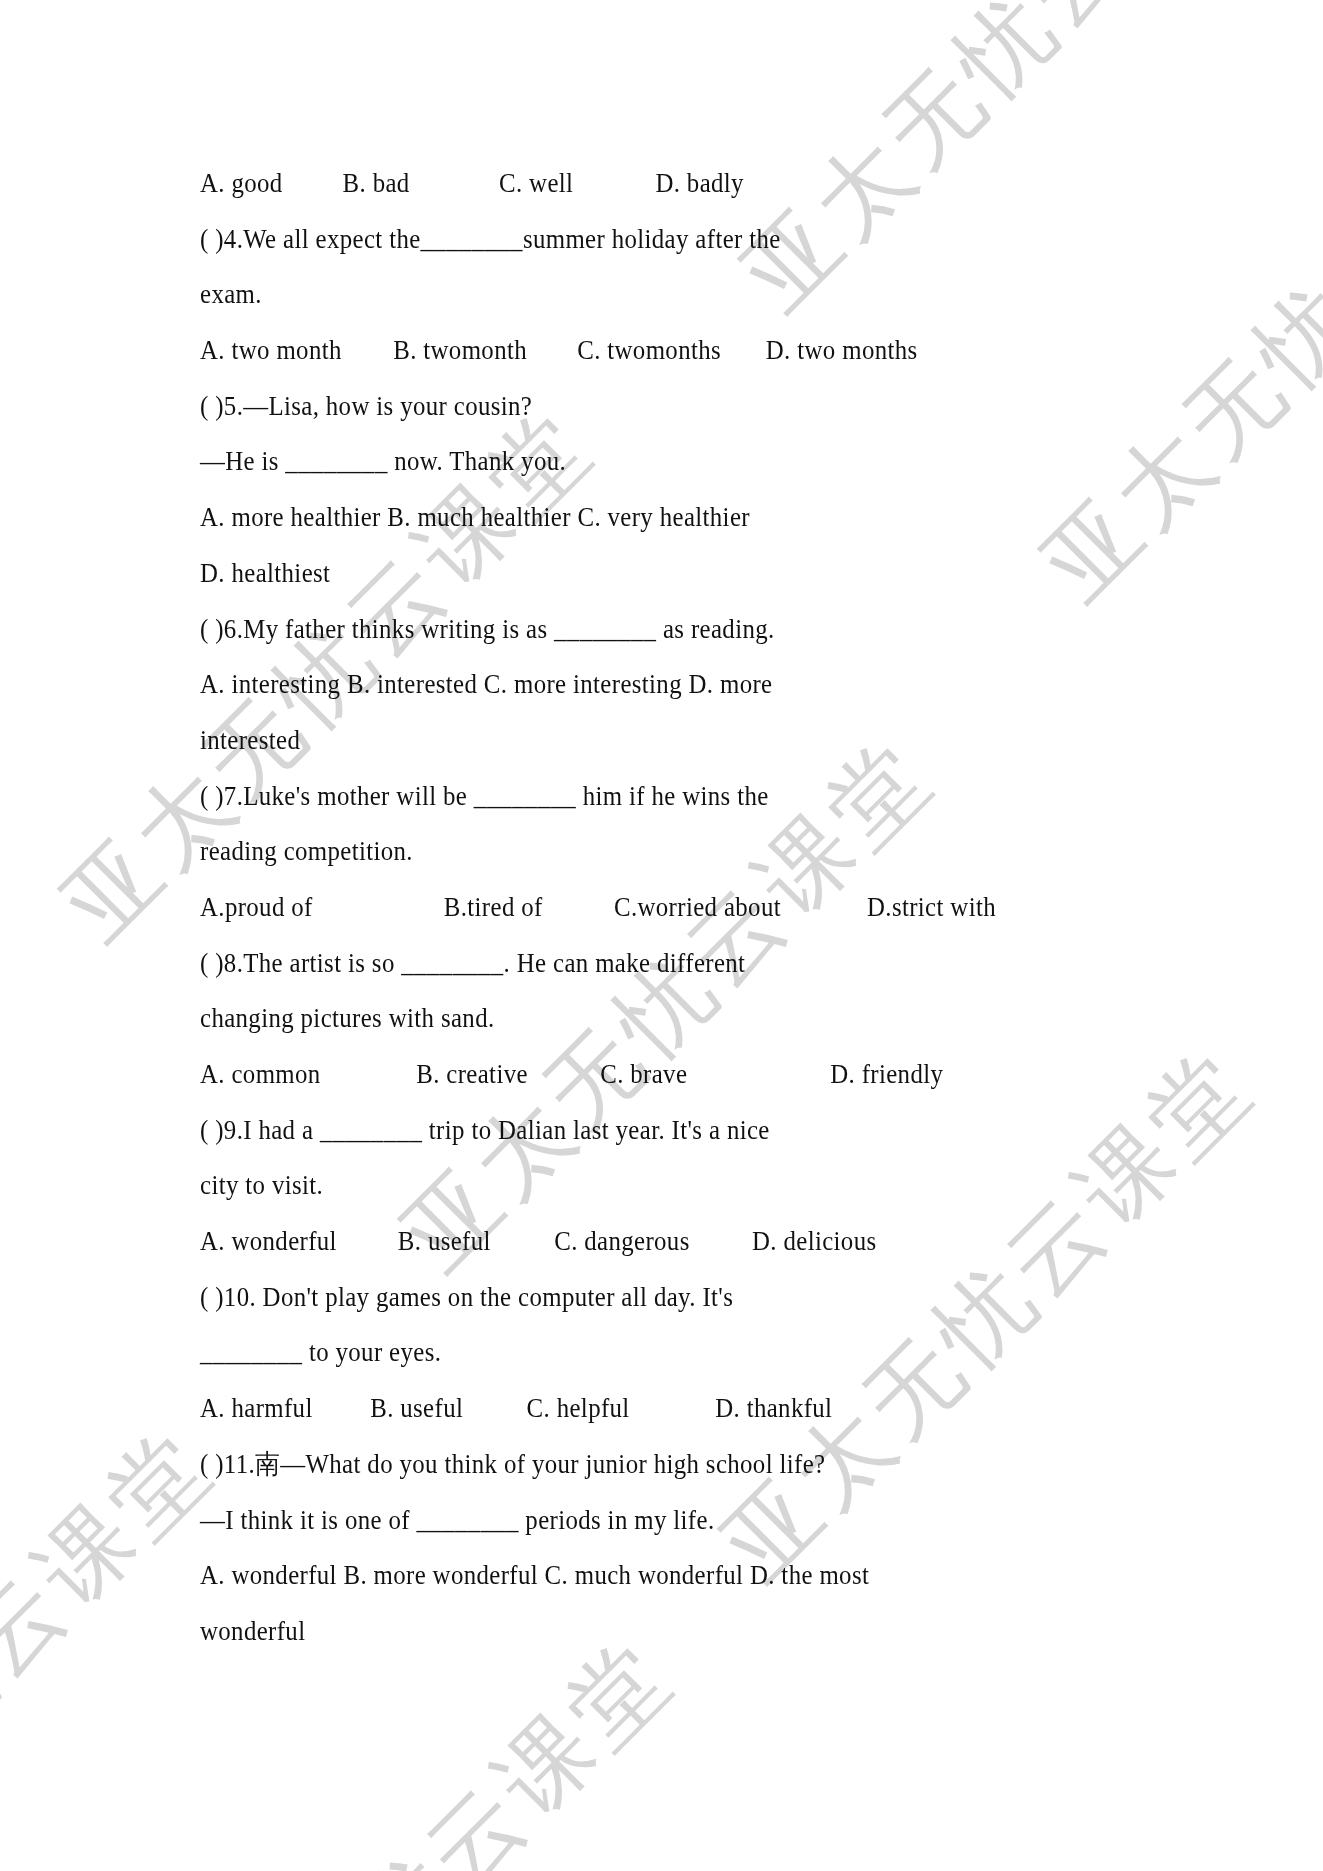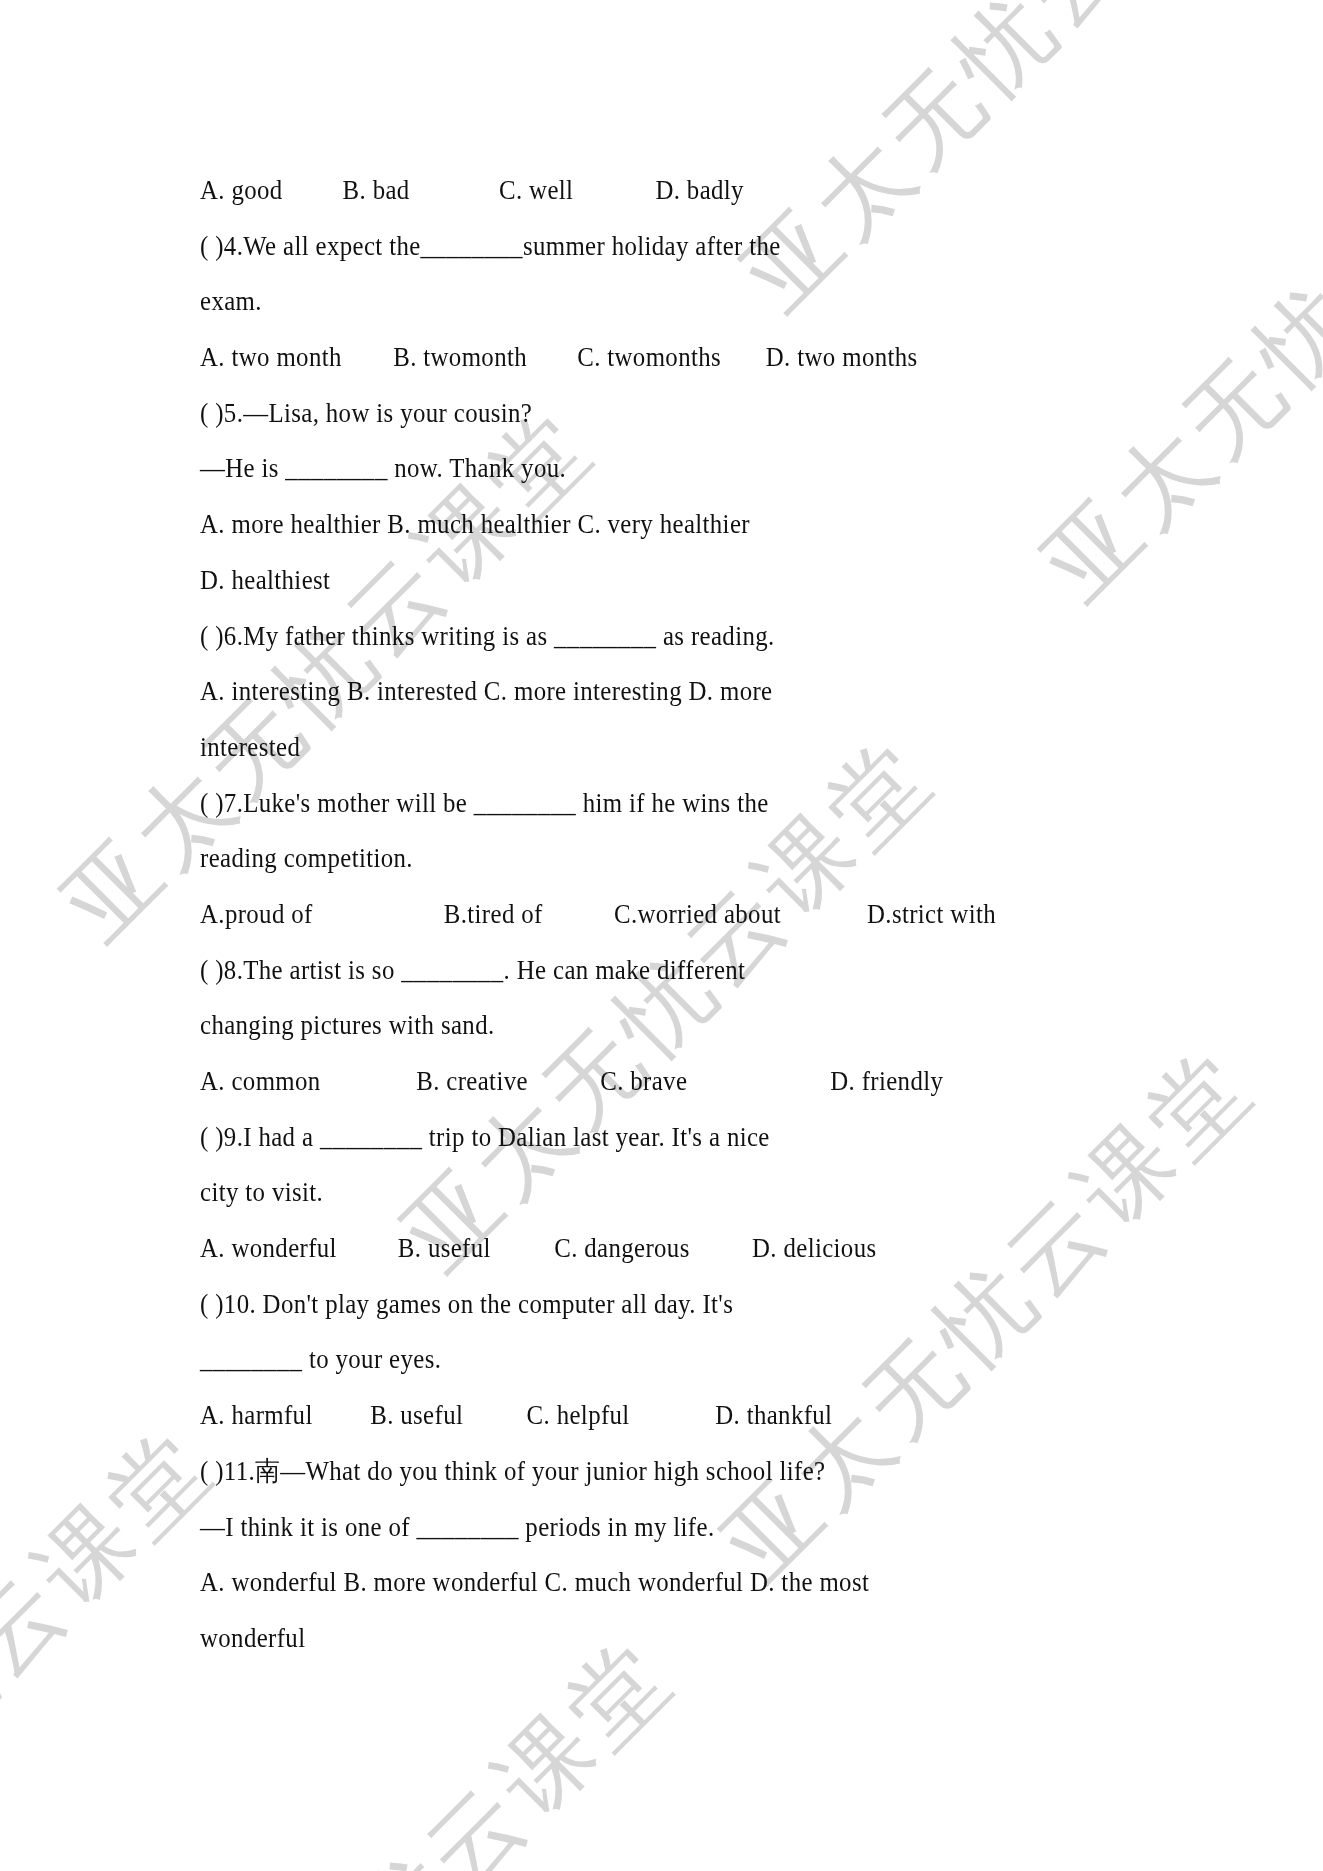--- a/index.html
+++ b/index.html
@@ -10,21 +10,21 @@
     color: #111111;
   }
   .watermark-layer { position: absolute; inset: 0; pointer-events: none; z-index: 1; }
   .wm {
     position: absolute; white-space: nowrap;
     font-family: "DejaVu Serif", "Liberation Serif", serif;
     font-size: 92px; color: #d6d6d6; letter-spacing: 8px;
     transform-origin: 0 50%;
     transform: rotate(-45deg);
   }
-  .page { position: absolute; left: 200px; top: 163px; width: 924px; z-index: 2; }
+  .page { position: absolute; left: 200px; top: 156px; width: 924px; z-index: 2; }
   .line {
     height: 55.7px; line-height: 55.7px;
     font-size: 27px; white-space: nowrap;
     transform: scaleX(0.92); transform-origin: left center;
     letter-spacing: 0.4px;
   }
   .opts { display: flex; }
   .opts .opt { display: inline-block; }
 </style>
 </head>

